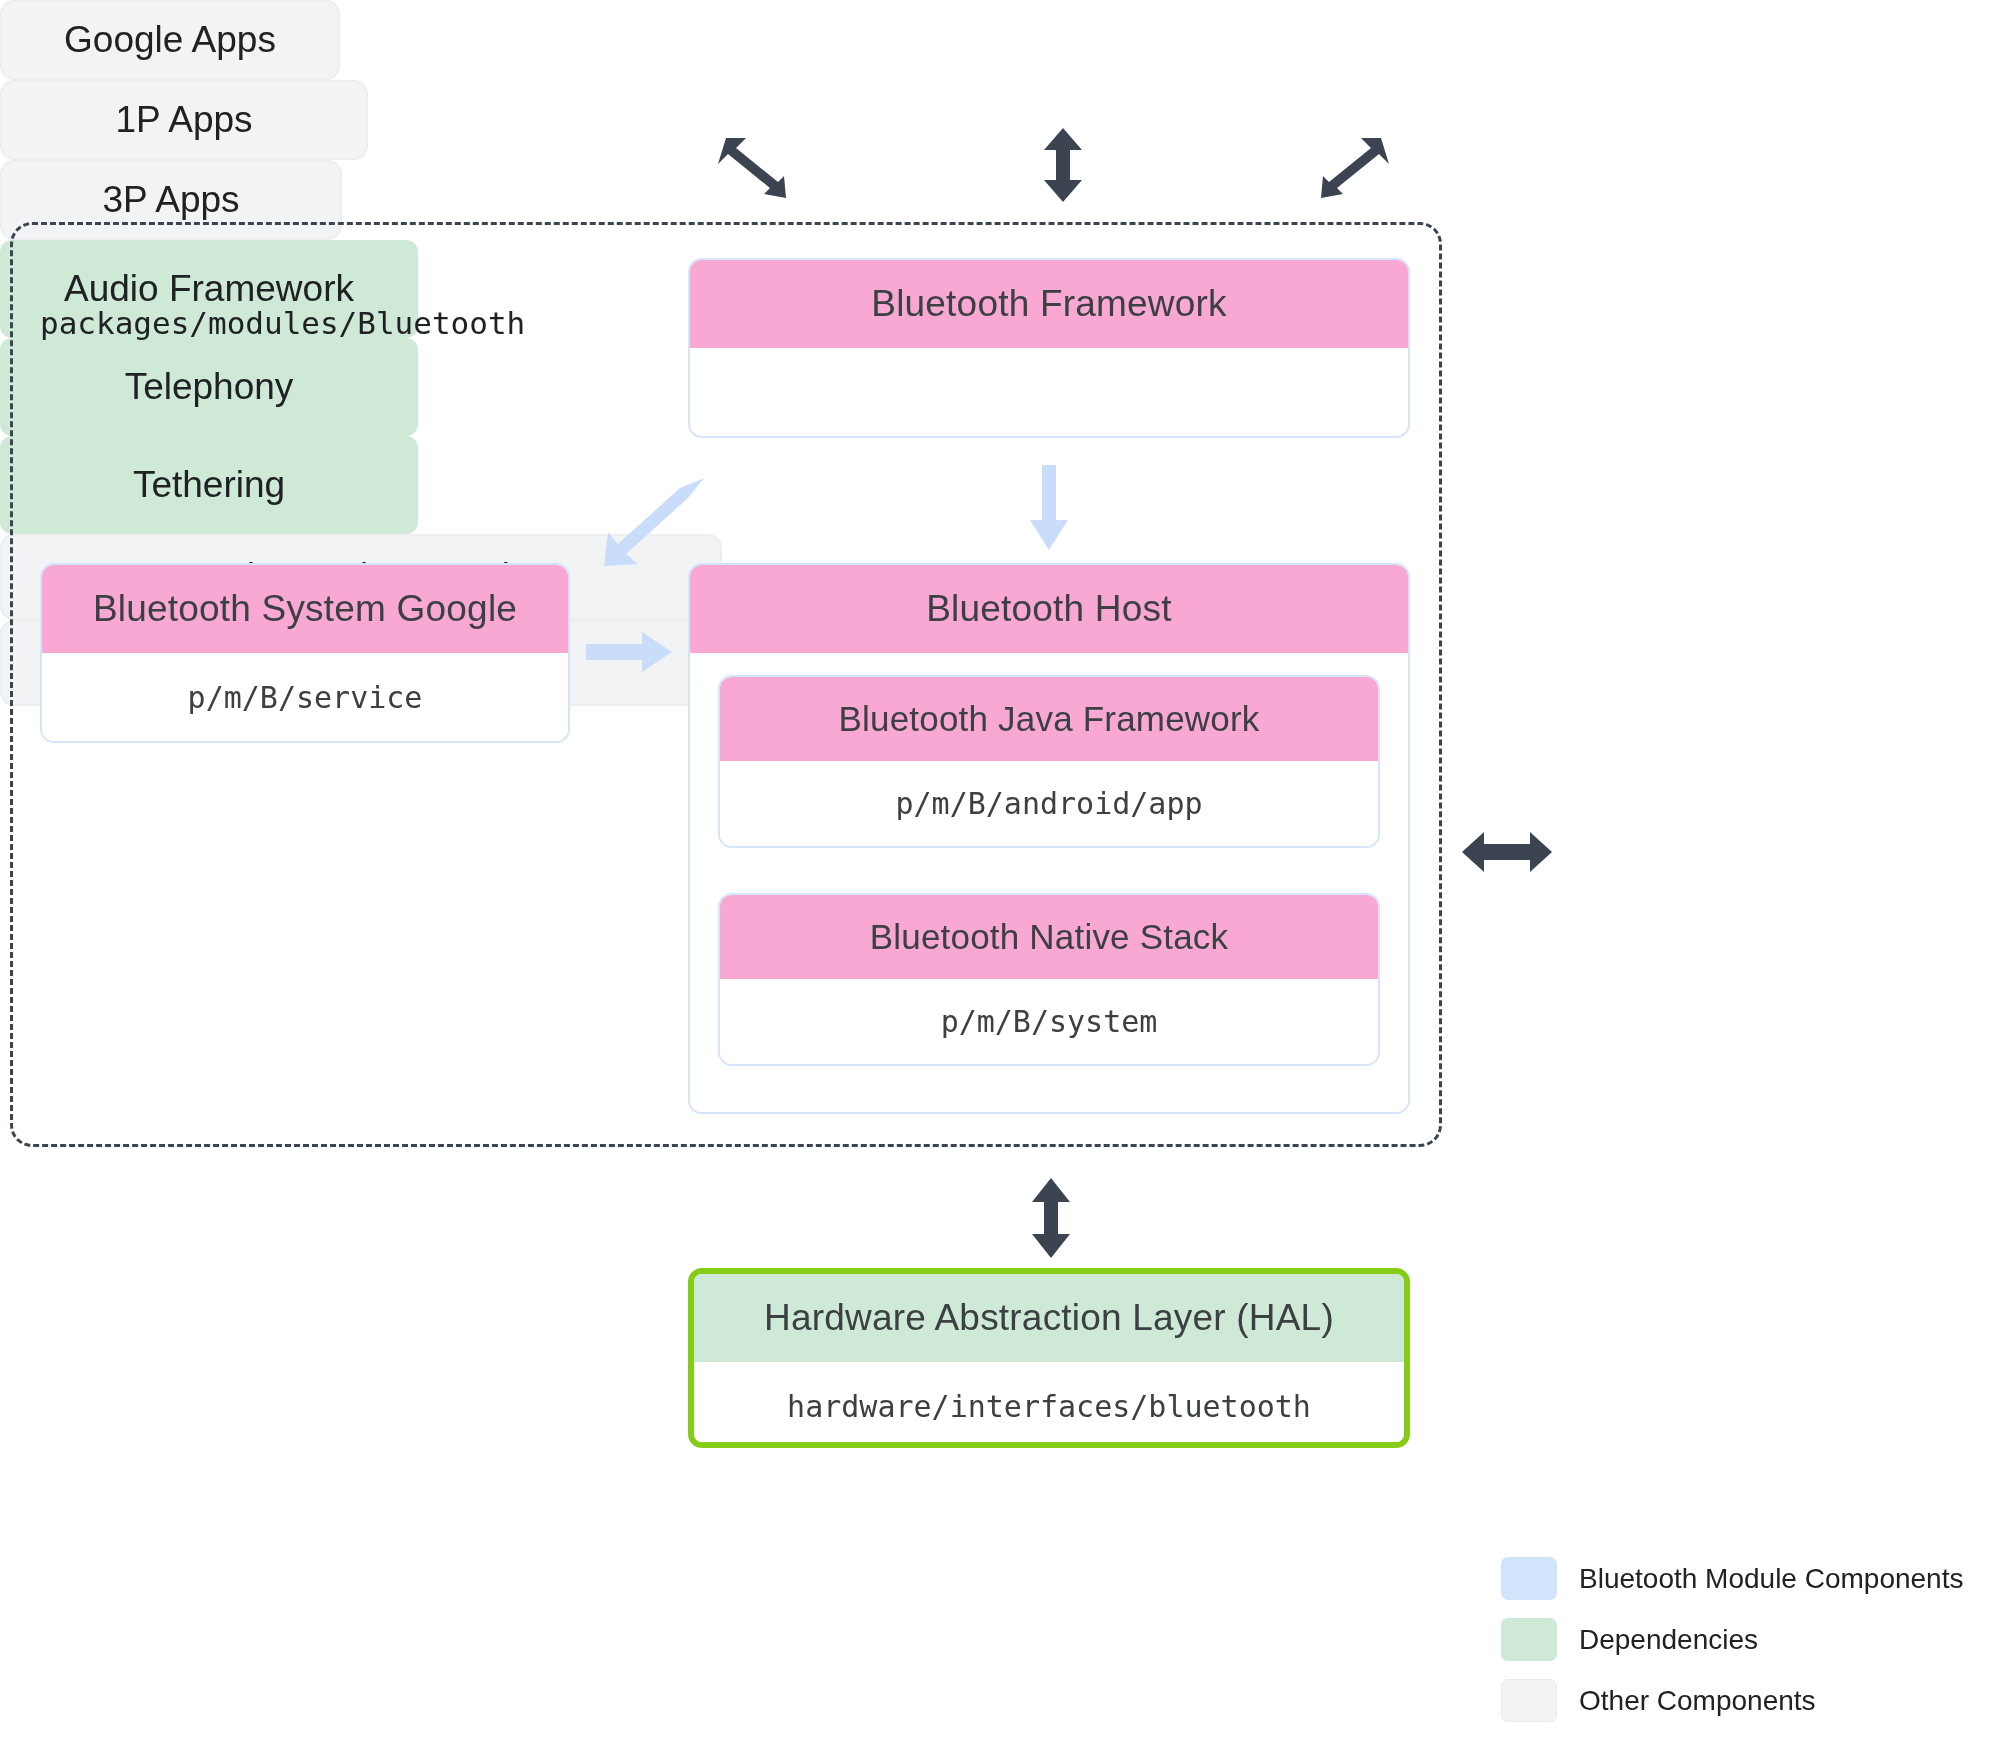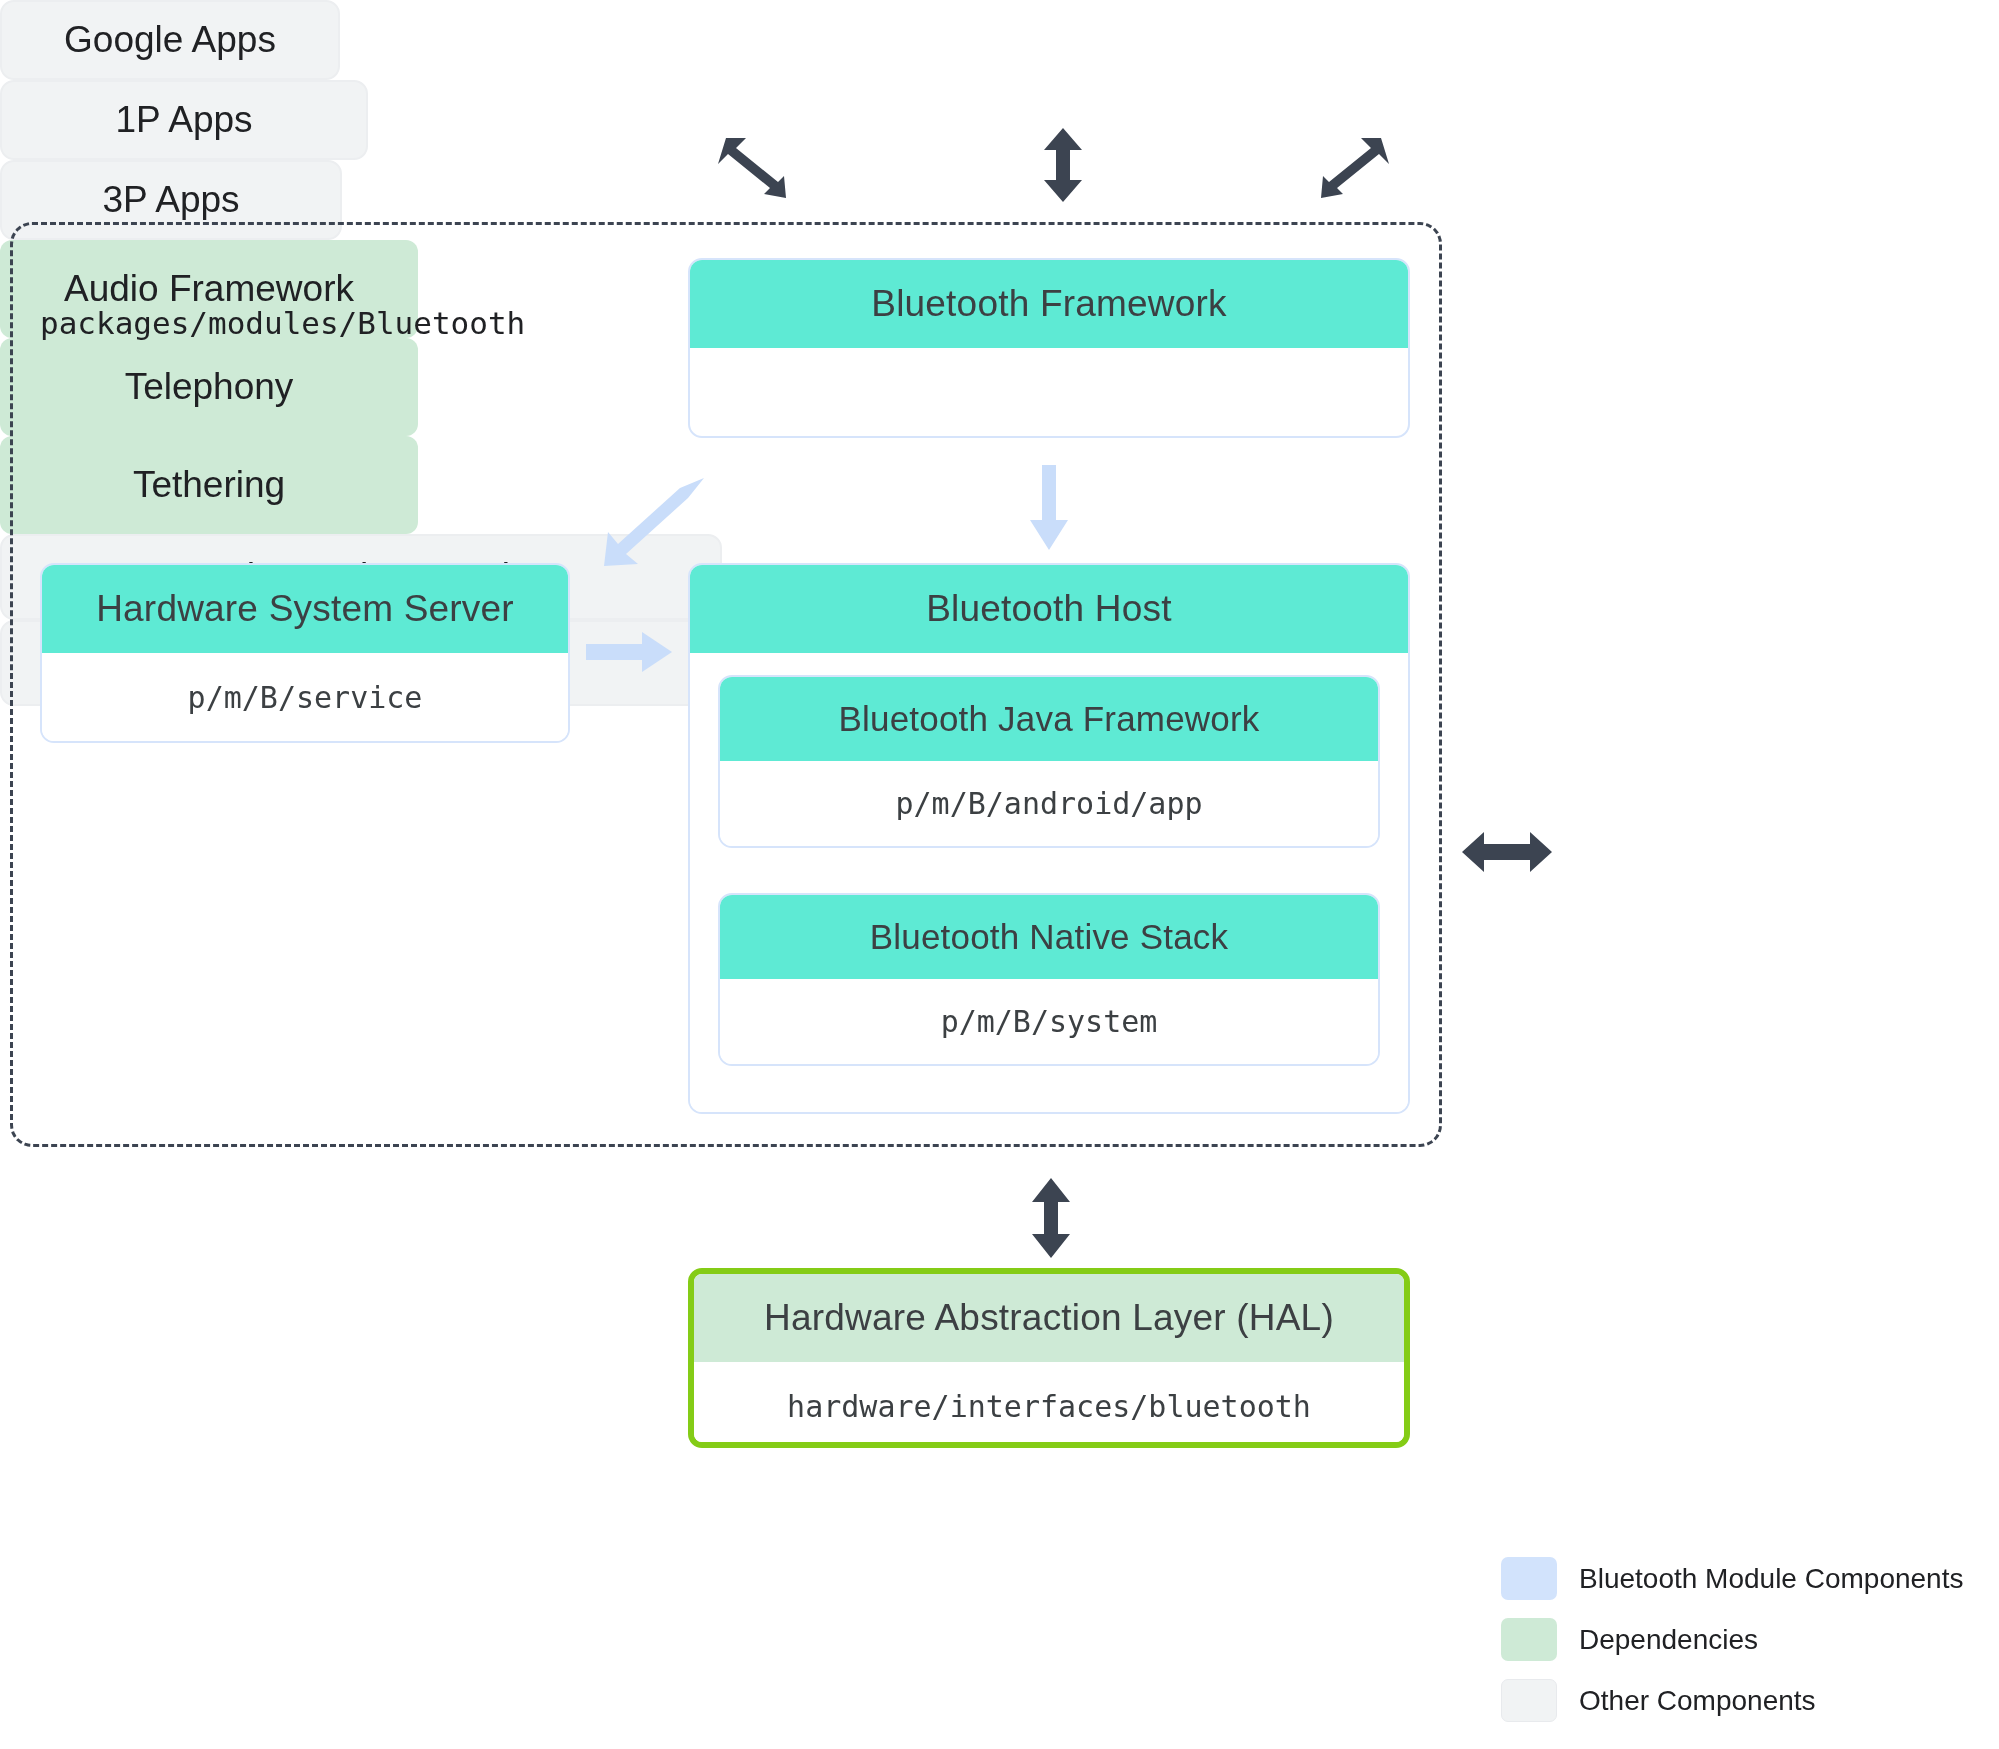--- a/index.html
+++ b/index.html
@@ -33,21 +33,21 @@
     background: #ffffff;
     width: 100%;
   }
 
   
   .blue {
     background: #ffffff;
     border: 2px solid #d6e4fb;
     border-radius: 14px;
   }
-  .blue > .hdr { background: #5eead4; }
+  .blue > .hdr { background: #f9a8d4; }
 
   
   .grey {
     background: #f1f3f4;
     border: 2px solid #eceef0;
     display: flex; align-items: center; justify-content: center;
     font-size: 37px; color: #202124;
     border-radius: 14px;
   }
 
@@ -144,21 +144,21 @@
     </g>
   </svg>
 
   <svg class="arrow" style="left:600px; top:470px;" width="110" height="100" viewBox="0 0 110 100">
     <g fill="#c9ddfa">
       <path d="M104 8 L88 28 L26 84 L38 94 L4 96 L8 62 L18 74 L80 18 Z"></path>
     </g>
   </svg>
 
   <div class="card blue" style="left:40px; top:563px; width:530px; height:180px;">
-    <div class="hdr" style="height:88px;">Hardware System Server</div>
+    <div class="hdr" style="height:88px;">Bluetooth System Google</div>
     <div class="path" style="height:88px;">p/m/B/service</div>
   </div>
 
   <svg class="arrow" style="left:586px; top:630px;" width="88" height="44" viewBox="0 0 88 44">
     <g fill="#c9ddfa">
       <path d="M0 14 L56 14 L56 2 L86 22 L56 42 L56 30 L0 30 Z"></path>
     </g>
   </svg>
 
   <div class="card blue" style="left:688px; top:563px; width:722px; height:551px;">

